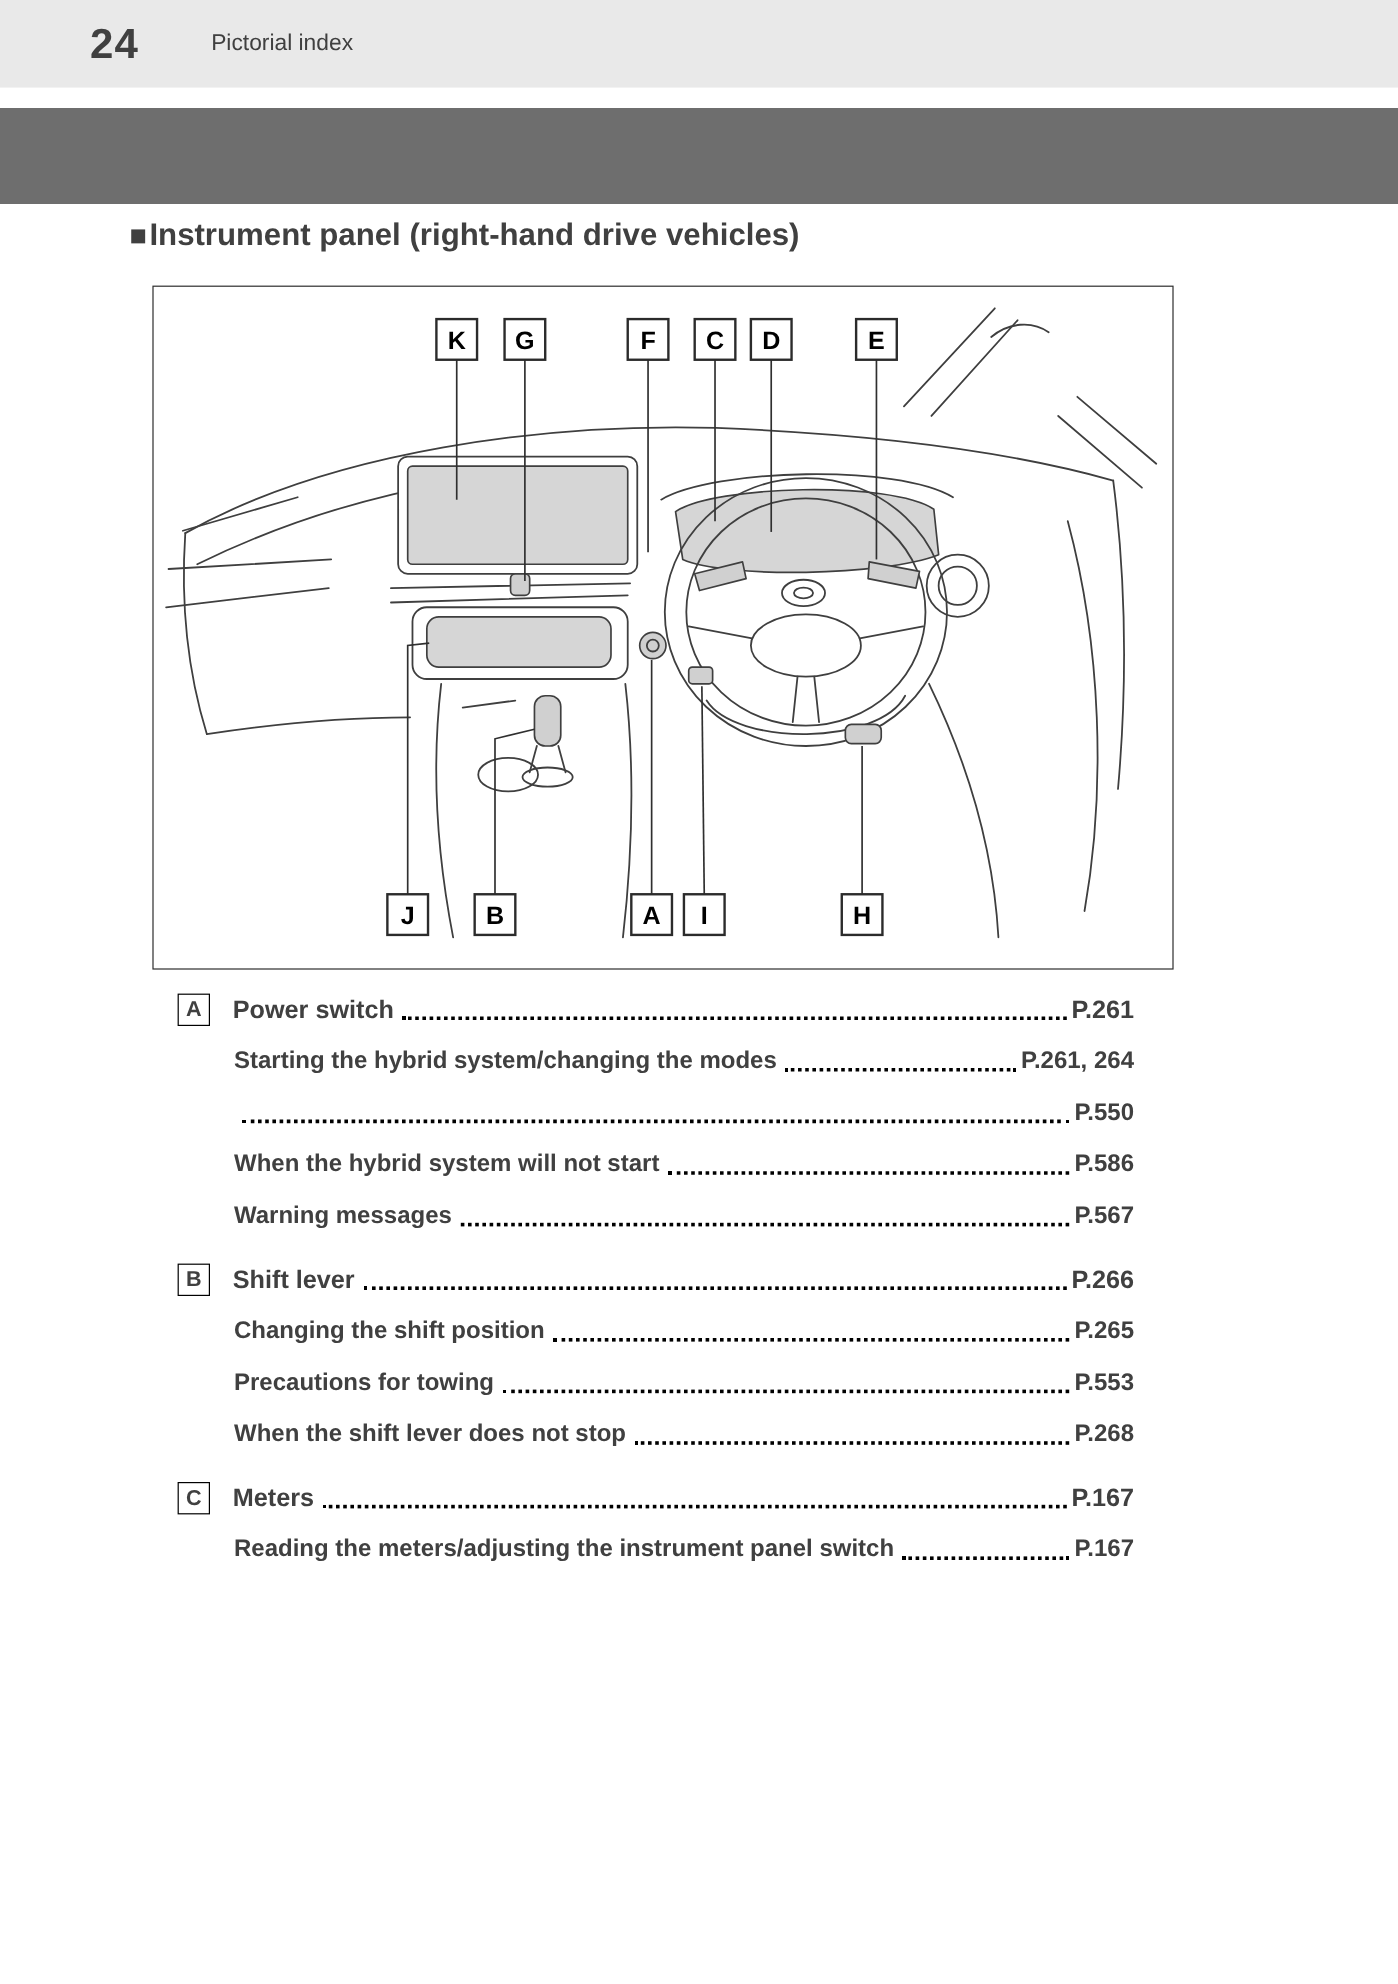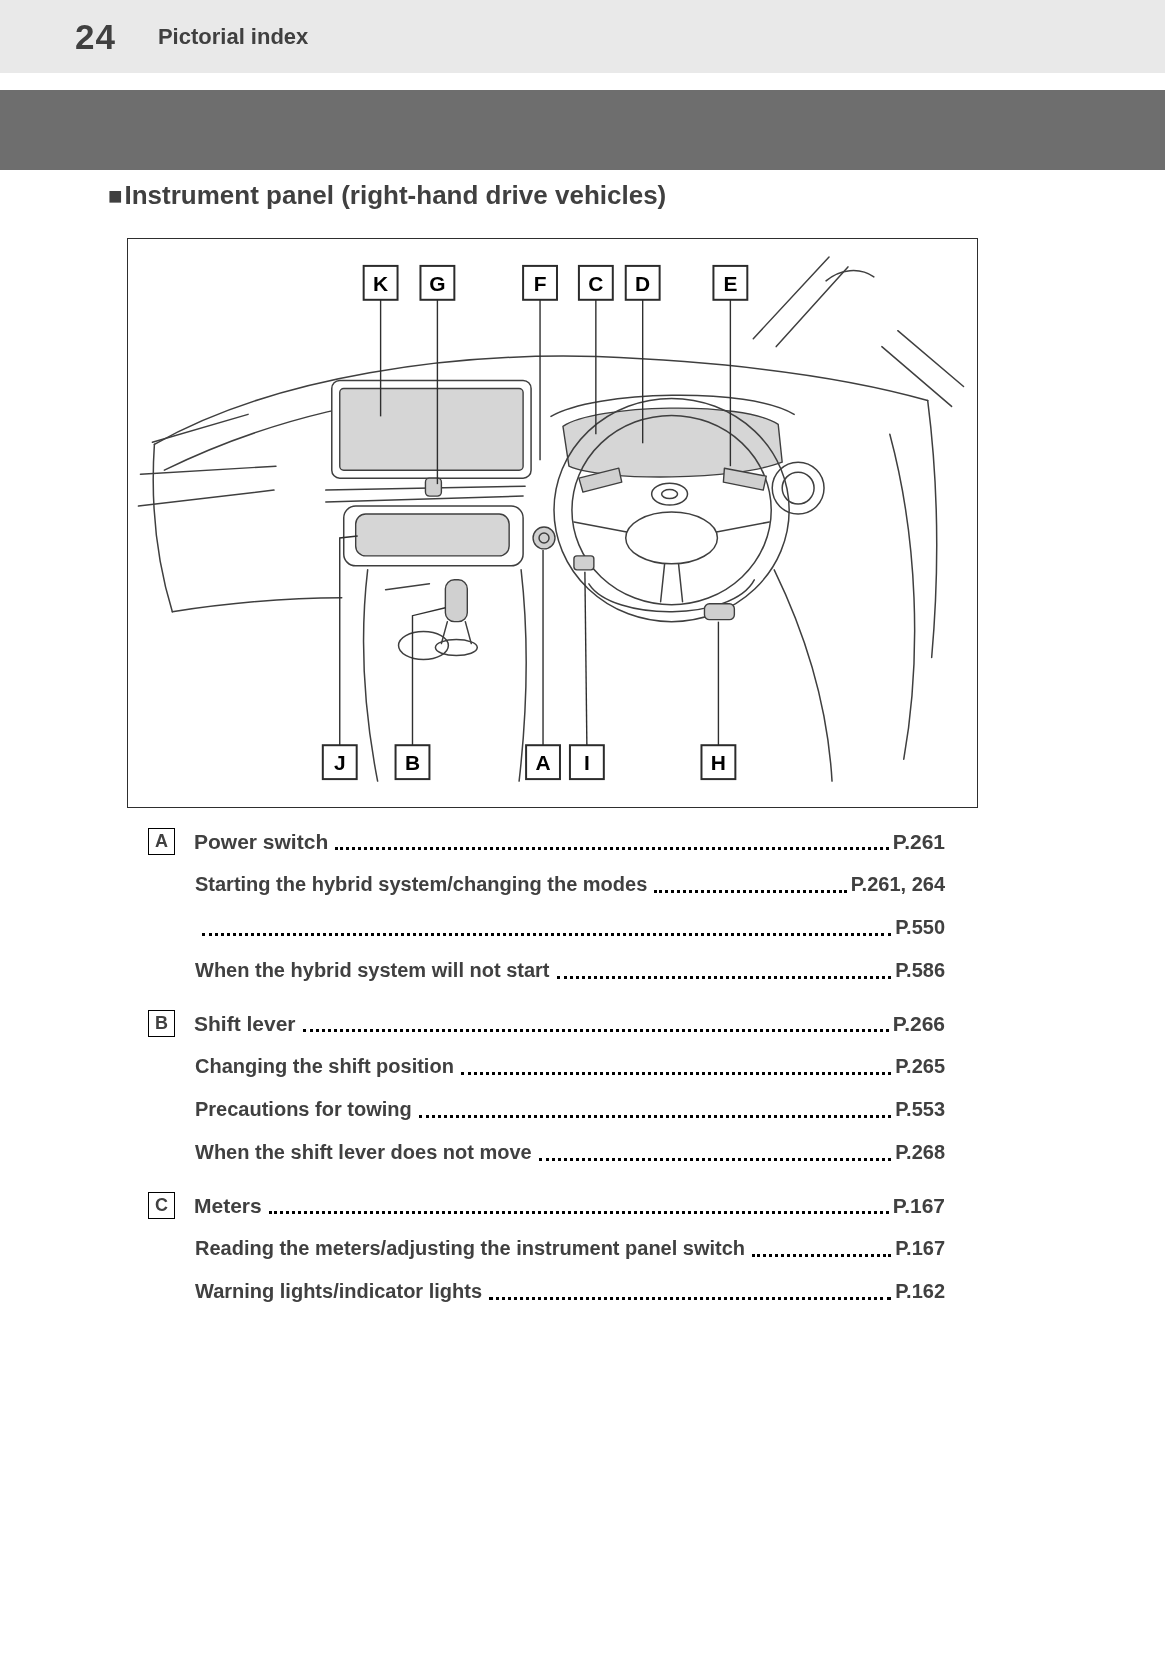--- a/index.html
+++ b/index.html
@@ -3,21 +3,21 @@
 <meta charset="utf-8">
 <style>
   html,body{margin:0;padding:0;background:#fff;}
   .page{
     position:relative;width:1165px;height:1653px;background:#fff;overflow:hidden;
     font-family:"Liberation Sans",sans-serif;color:#404040;padding-left:35px;
   }
   
   .header-strip{position:absolute;top:0;left:0;width:100%;height:73px;background:#e9e9e9;display:flex;align-items:center;}
   .page-num{margin-left:75px;font-size:35px;font-weight:bold;letter-spacing:1px;line-height:1;}
-  .header-title{margin-left:42px;font-size:22px;font-weight:bold;}
+  .header-title{margin-left:60px;font-size:19px;font-weight:normal;}
   
   .banner{position:absolute;top:90px;left:0;width:100%;height:80px;background:#6e6e6e;}
   
   .section-heading{position:absolute;top:180px;left:108px;font-size:26px;font-weight:bold;white-space:nowrap;}
   .section-heading .bullet{font-size:24px;margin-right:2px;}
   
   .diagram-frame{position:absolute;left:127px;top:238px;width:851px;height:570px;border:1.5px solid #2e2e2e;box-sizing:border-box;background:#fff;}
   .diagram-frame svg{display:block;width:100%;height:100%;}
   .art{stroke:#3f3f3f;stroke-width:1.5;fill:none;stroke-linecap:round;stroke-linejoin:round;}
   .art-fill{stroke:#3f3f3f;stroke-width:1.4;fill:#d6d6d6;stroke-linejoin:round;}
@@ -200,54 +200,54 @@
     </div>
     <div class="sub-row">
       <span class="leader"></span>
       <span class="page-ref">P.550</span>
     </div>
     <div class="sub-row">
       <span class="sub-text">When the hybrid system will not start</span>
       <span class="leader"></span>
       <span class="page-ref">P.586</span>
     </div>
+    <div class="sub-row">
+      <span class="sub-text">Warning messages</span>
+      <span class="leader"></span>
+      <span class="page-ref">P.567</span>
+    </div>
 
     <div class="main-row">
       <span class="letter-box">B</span>
       <span class="item-title">Shift lever</span>
       <span class="leader"></span>
       <span class="page-ref">P.266</span>
     </div>
     <div class="sub-row">
       <span class="sub-text">Changing the shift position</span>
       <span class="leader"></span>
       <span class="page-ref">P.265</span>
     </div>
     <div class="sub-row">
       <span class="sub-text">Precautions for towing</span>
       <span class="leader"></span>
       <span class="page-ref">P.553</span>
     </div>
     <div class="sub-row">
-      <span class="sub-text">When the shift lever does not move</span>
+      <span class="sub-text">When the shift lever does not stop</span>
       <span class="leader"></span>
       <span class="page-ref">P.268</span>
     </div>
 
     <div class="main-row">
       <span class="letter-box">C</span>
       <span class="item-title">Meters</span>
       <span class="leader"></span>
       <span class="page-ref">P.167</span>
     </div>
     <div class="sub-row">
       <span class="sub-text">Reading the meters/adjusting the instrument panel switch</span>
       <span class="leader"></span>
       <span class="page-ref">P.167</span>
     </div>
-    <div class="sub-row">
-      <span class="sub-text">Warning lights/indicator lights</span>
-      <span class="leader"></span>
-      <span class="page-ref">P.162</span>
-    </div>
 
   </div>
 </div>
 
 </body></html>

